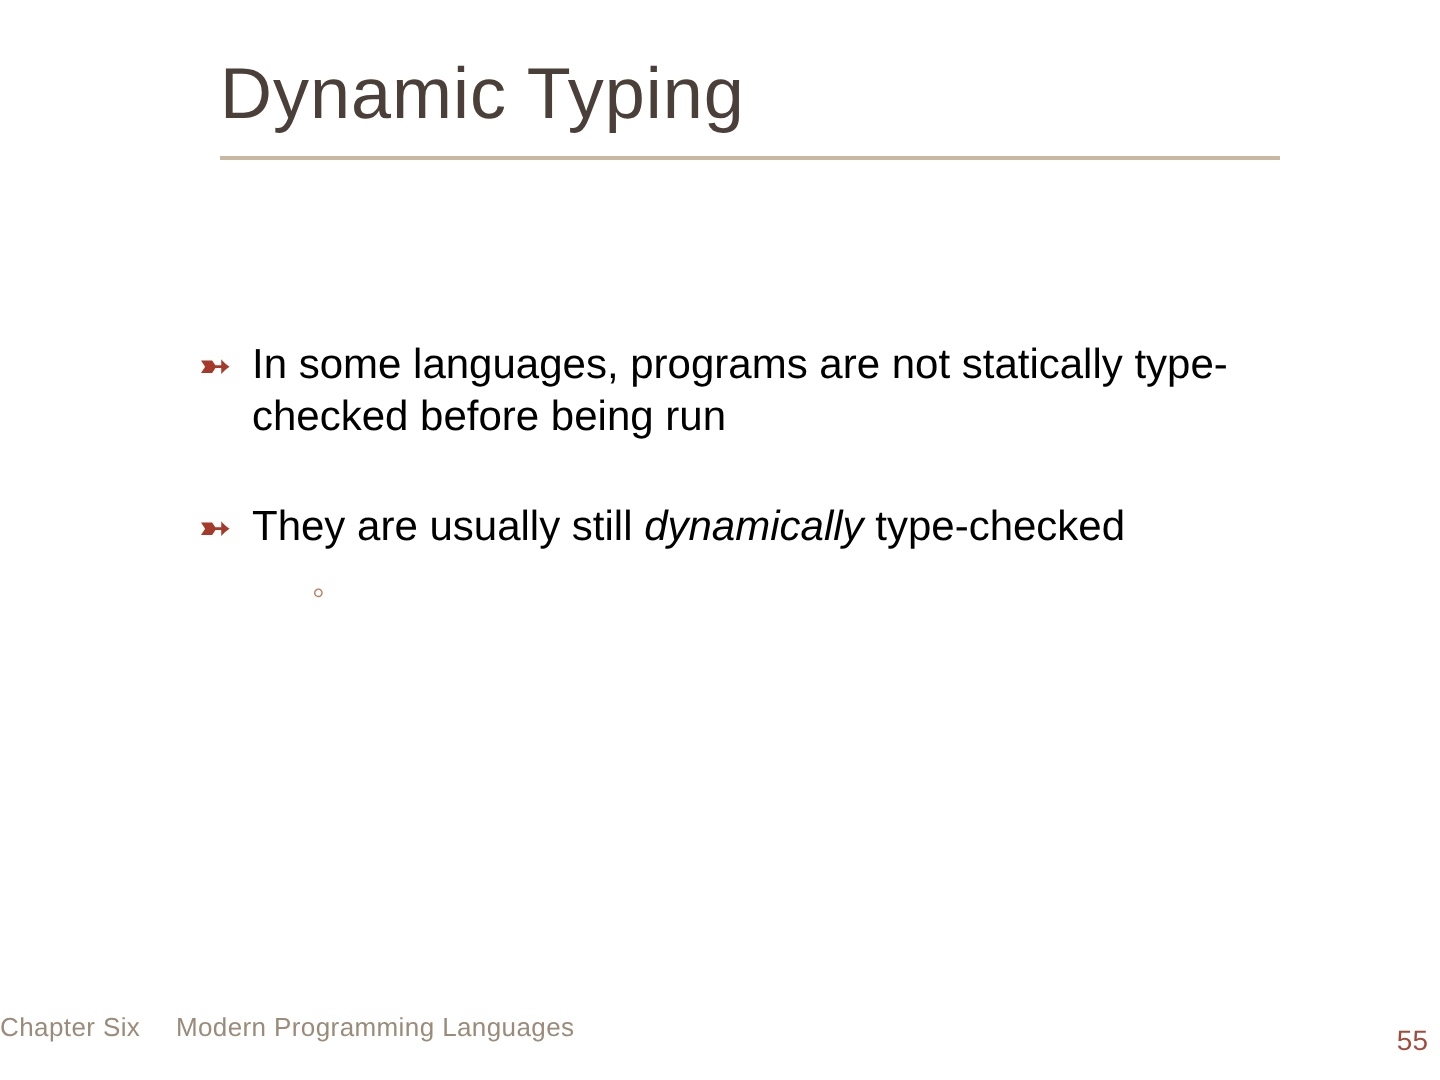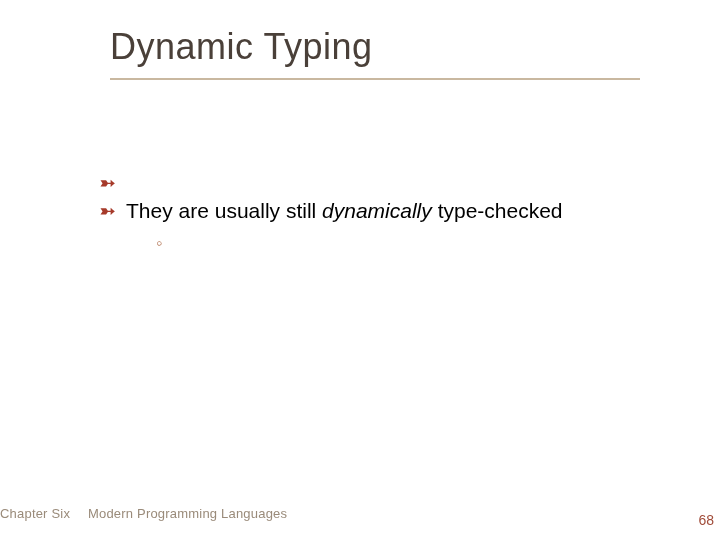--- a/index.html
+++ b/index.html
@@ -106,34 +106,35 @@
 
   <div class="title-wrap">
     <h1 class="title">Dynamic Typing</h1>
     <hr class="title-rule">
   </div>
 
   <div class="body">
 
     <div class="bullet">
       <span class="glyph">➳</span>
+      <span>In some languages, programs are not statically type-checked before being run</span>
     </div>
 
     <div class="bullet">
       <span class="glyph">➳</span>
       <span>They are usually still </span><span class="em">dynamically</span><span> type-checked</span>
 
       <div class="sub">
         <span class="subglyph">◦</span>
       </div>
     </div>
 
   </div>
 
   <div class="footer">
     <div class="footer-center">
       <span class="chap">Chapter Six</span>
       <span>Modern Programming Languages</span>
     </div>
-    <div class="footer-right">68</div>
+    <div class="footer-right">55</div>
   </div>
 
 </div>
 
 </body></html>

